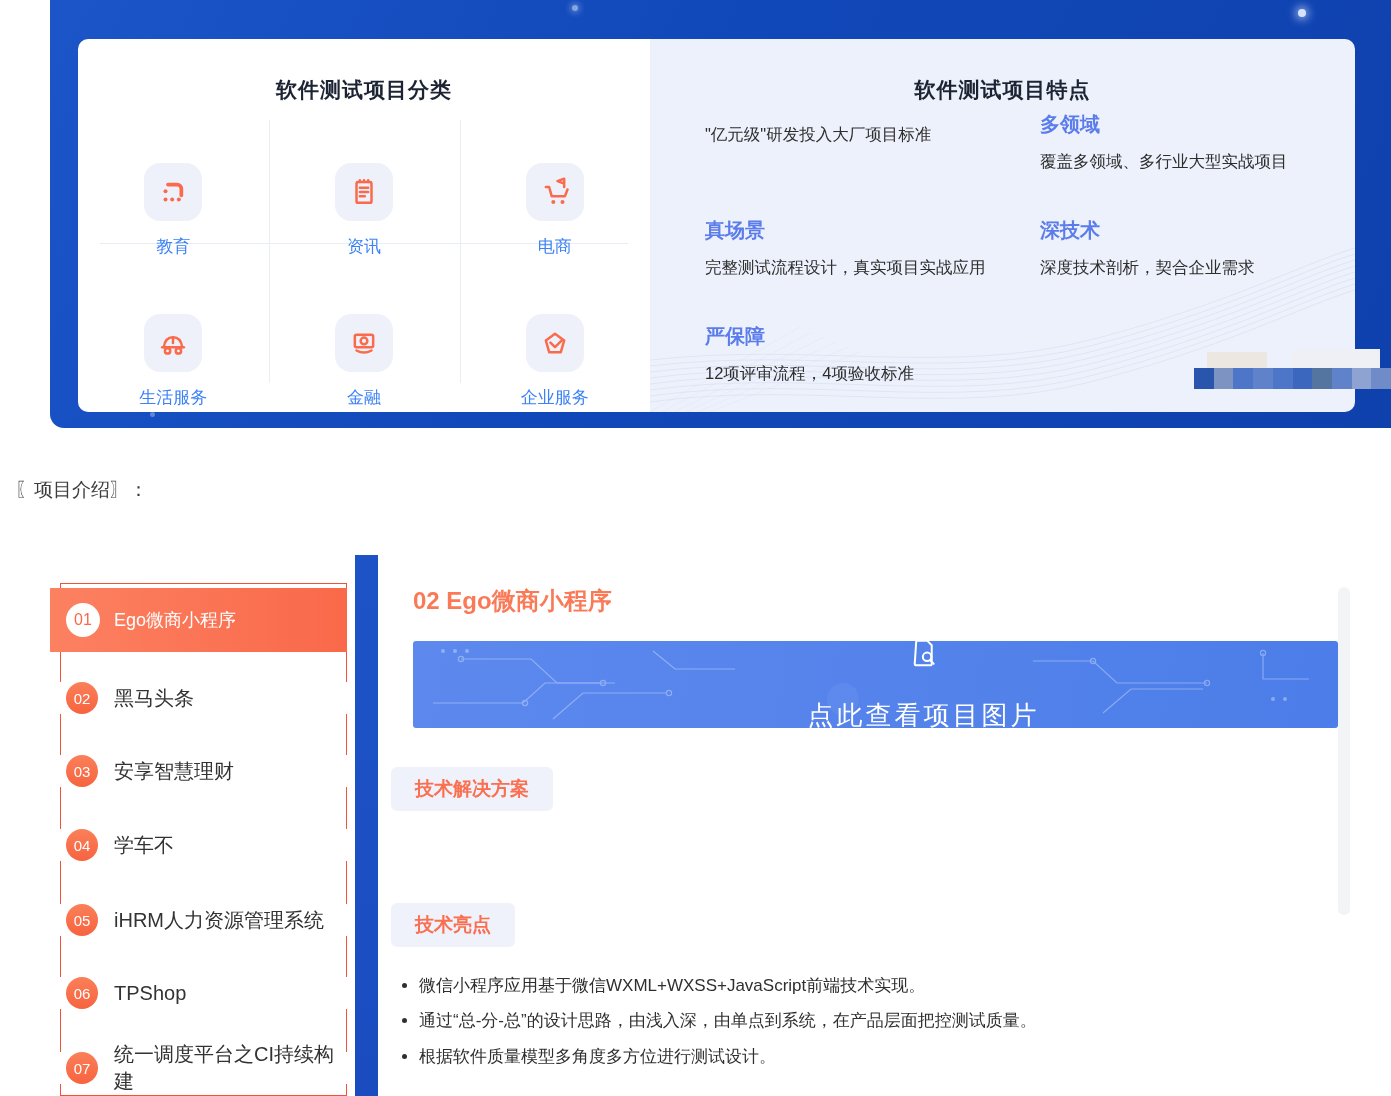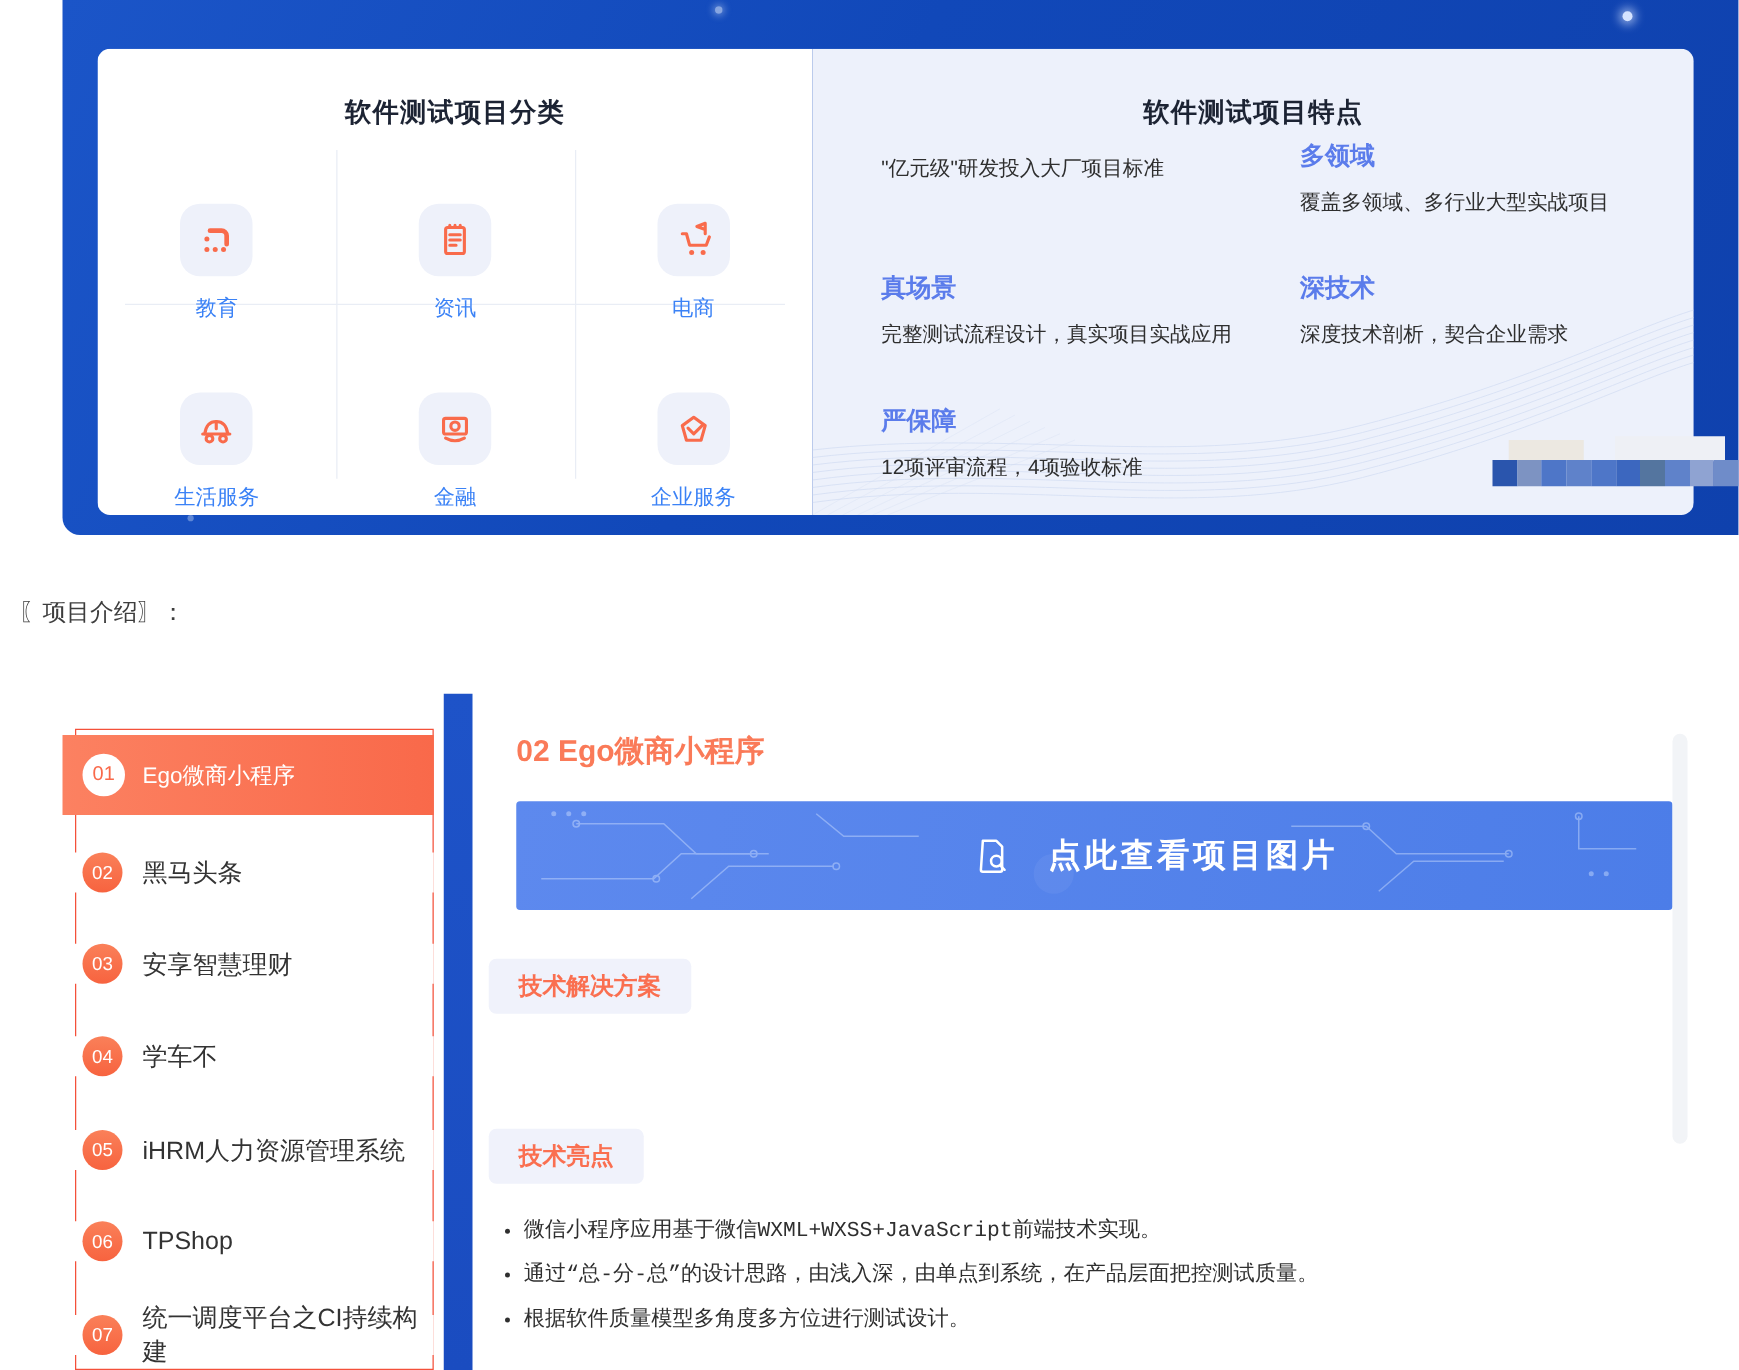--- a/index.html
+++ b/index.html
@@ -69,36 +69,36 @@
                           background:linear-gradient(180deg,#fa8059,#f7633f); color:#fff; font-size:15px; }
   .nav-item .nav-label { margin-left:16px; color:#333; font-size:20px; }
   .ni2{top:682px;} .ni3{top:755px;} .ni4{top:829px;} .ni5{top:904px;} .ni6{top:977px;} .ni7{top:1052px;}
 
   .detail-title { position:absolute; left:413px; top:585px; font-size:24px; font-weight:700; color:#fa7a58; }
 
   .img-banner { position:absolute; left:413px; top:641px; width:925px; height:87px;
                 background:linear-gradient(100deg,#5d89ee,#4c7de8); border-radius:3px;
                 display:flex; align-items:center; justify-content:center; overflow:hidden; cursor:pointer; }
   .banner-content { position:relative; display:flex; align-items:center; gap:28px; margin-left:96px;
-                    color:#fff; font-size:26px; font-weight:700; letter-spacing:3px; }
+                    color:#fff; font-size:26px; font-weight:400; letter-spacing:3px;flex-direction:column; }
   .circuit { position:absolute; inset:0; opacity:.45; pointer-events:none; }
 
   .scroll-strip { position:absolute; left:1338px; top:587px; width:12px; height:328px;
                   background:#f2f4f7; border-radius:6px; }
 
   .chip { position:absolute; left:391px; background:#f0f2fb; border-radius:6px;
           padding:9px 24px; font-size:19px; font-weight:700; color:#fa6f50; }
   .chip1 { top:767px; } .chip2 { top:903px; }
 
   .solutions { position:absolute; left:403px; top:847px; font-size:17px; color:#333; }
   .solutions .sep { color:#9aa0ab; margin:0 16px; font-size:16px; }
 
   .bullets { position:absolute; left:401px; top:975px; margin:0; padding-left:18px;
              font-size:17px; color:#2f2f2f; }
-  .bullets li { margin-bottom:14px; line-height:1.25;font-family:Liberation Mono, monospace; }
+  .bullets li { margin-bottom:14px; line-height:1.25; }
 </style>
 </head>
 <body>
 
 <div class="page">
 
   <div class="hero">
     <span class="spark s1"></span>
     <span class="spark s2"></span>
     <span class="spark s3"></span>

